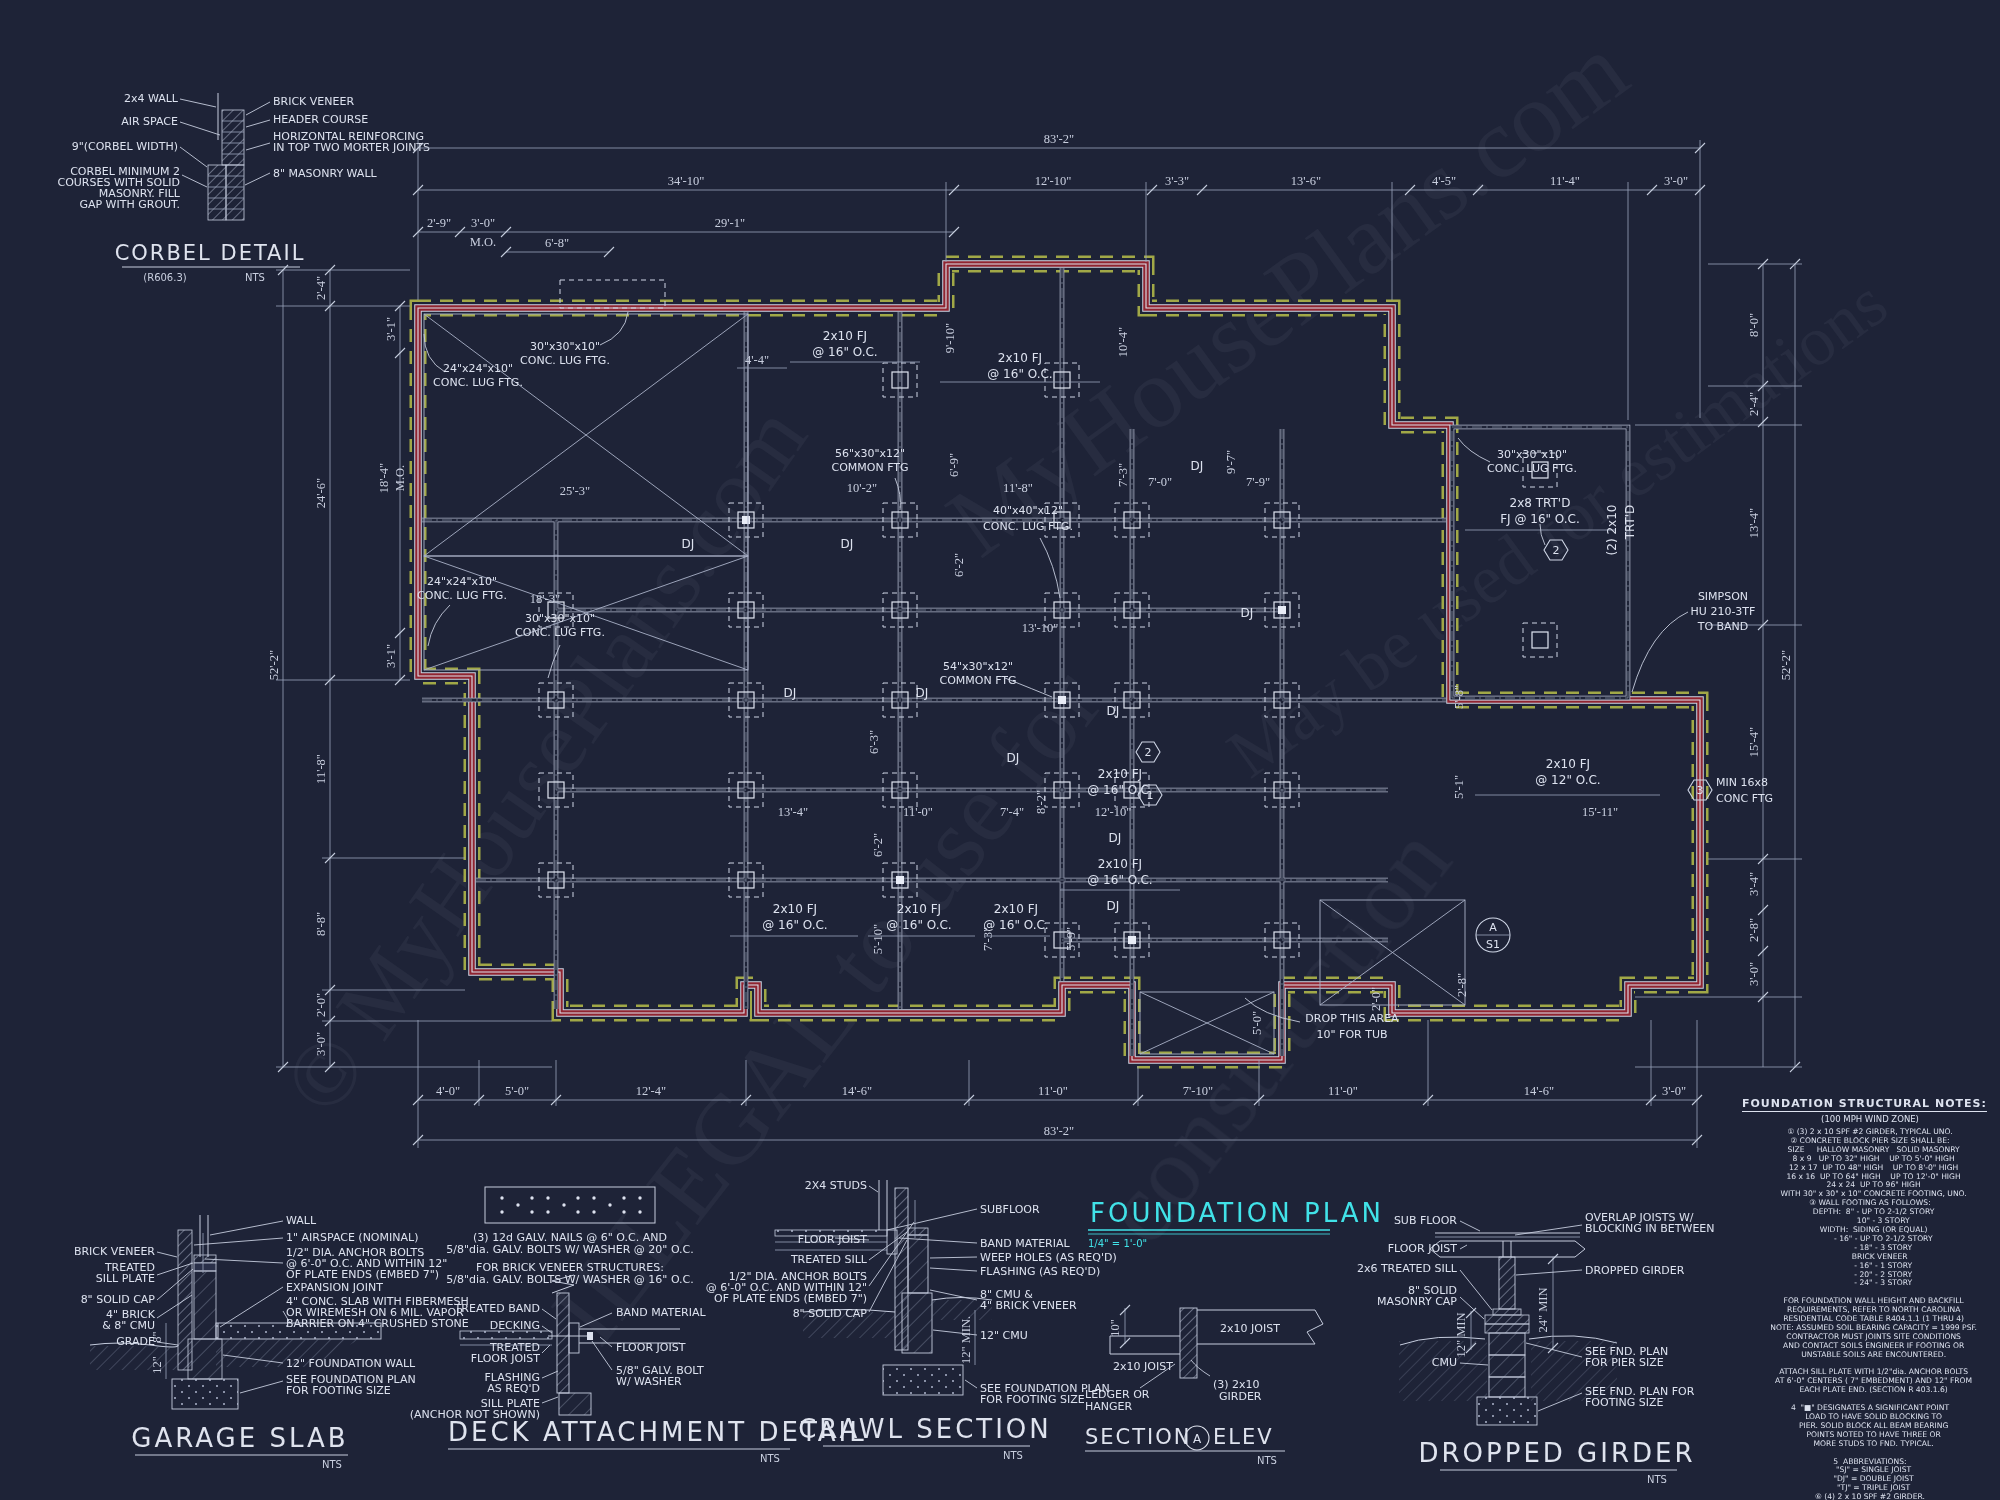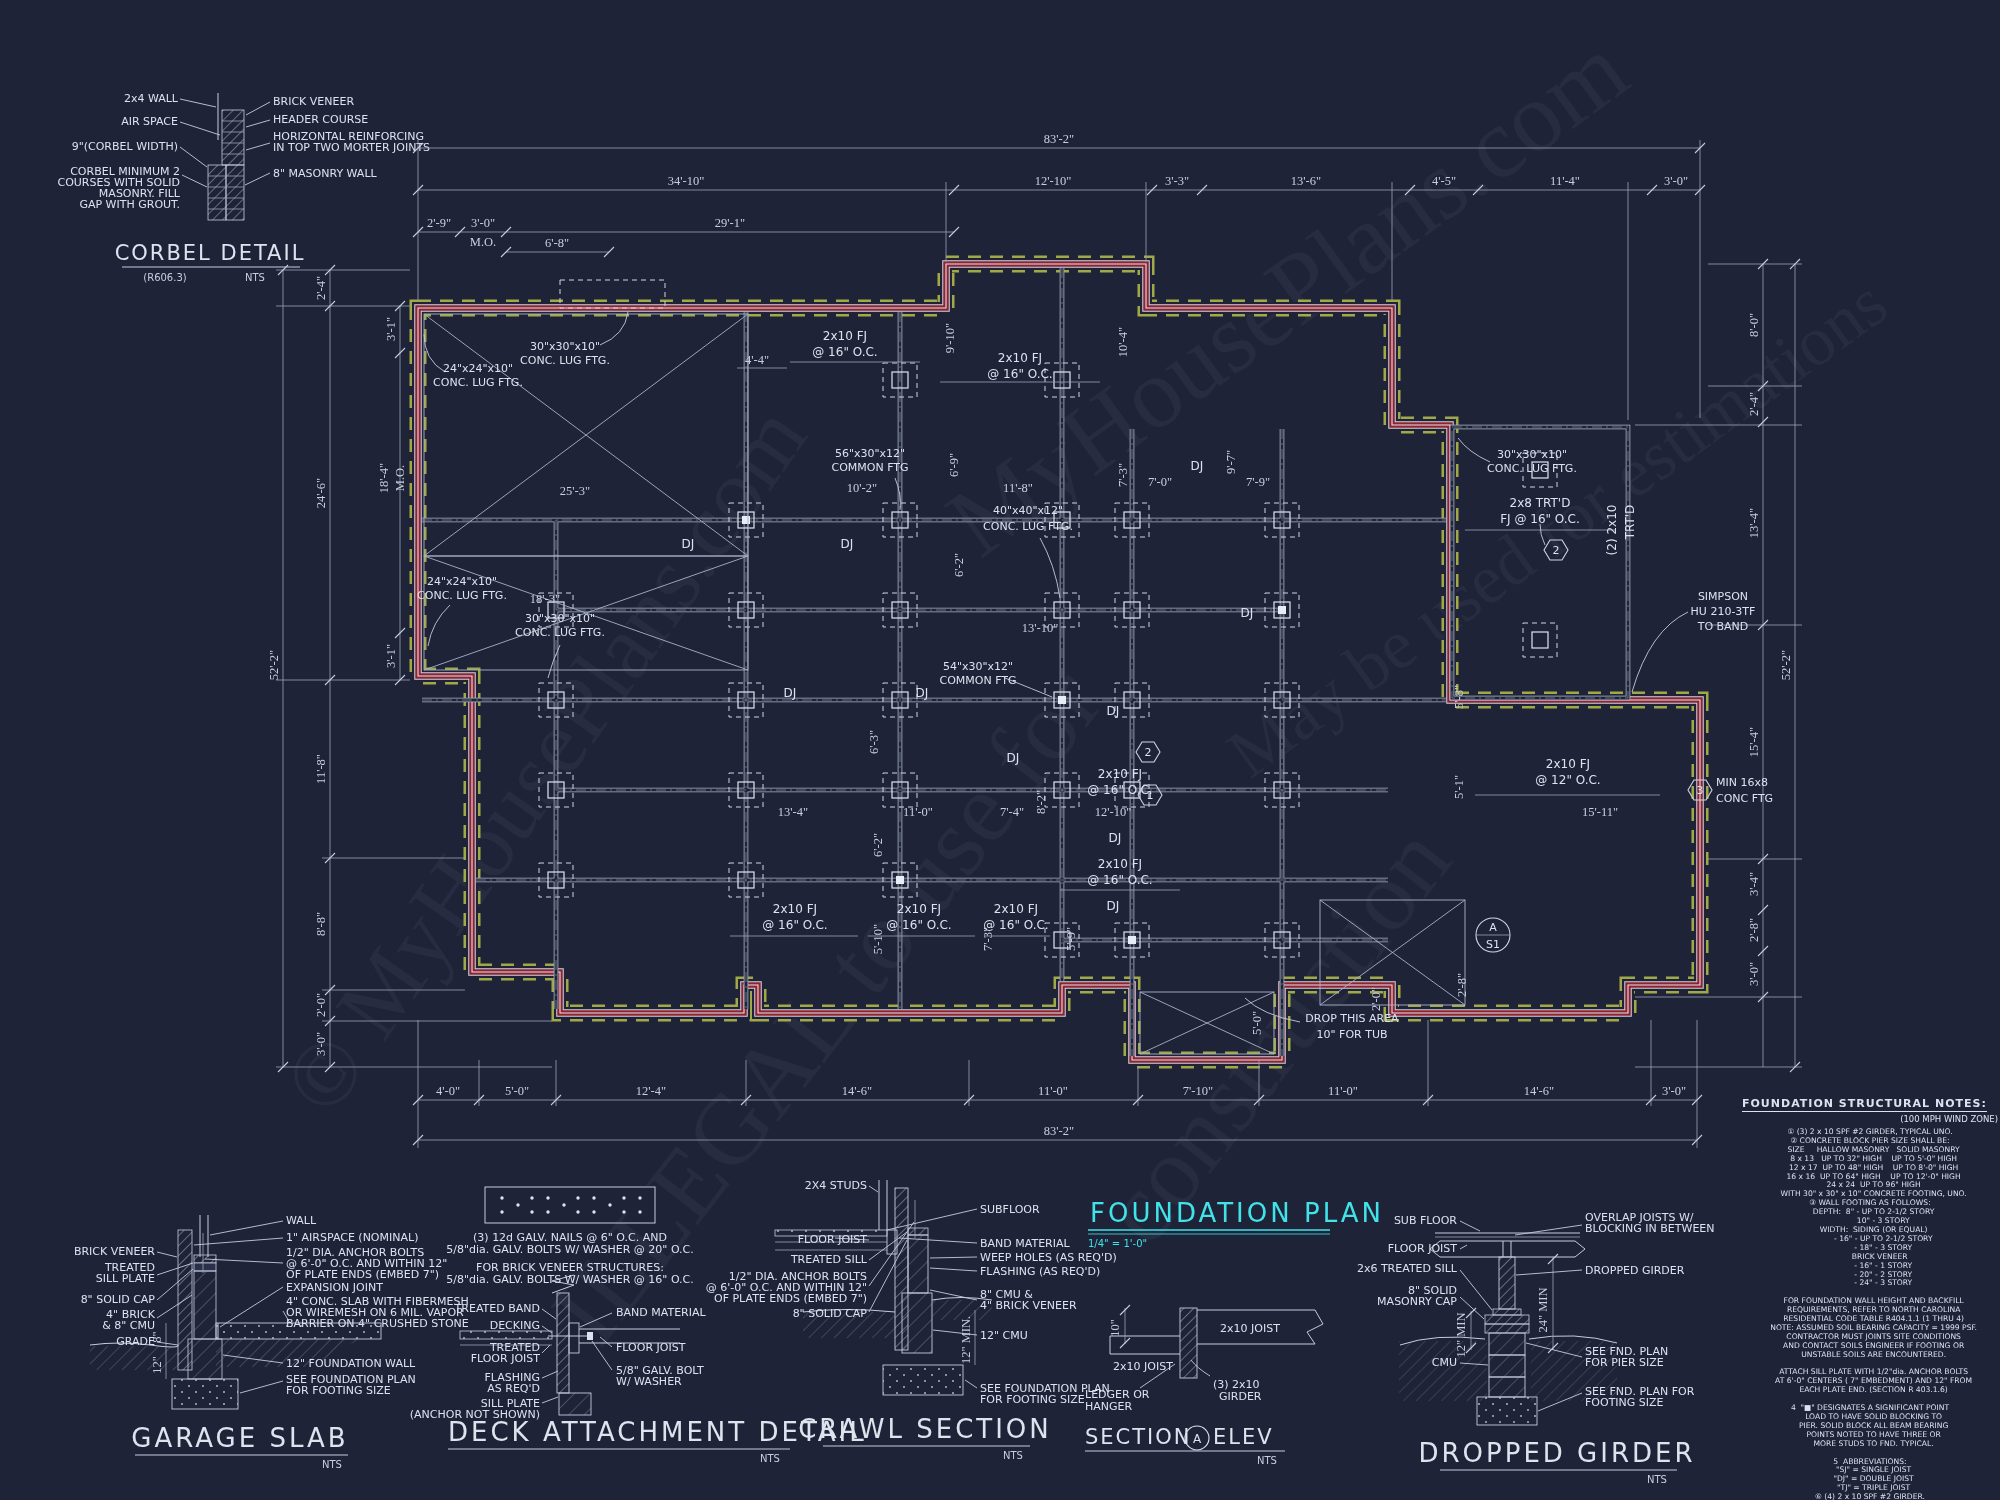--- a/index.html
+++ b/index.html
@@ -18,21 +18,21 @@
   .cyan{fill:#41e2e8;}
   .ln{stroke:#c6cdde;stroke-width:1;fill:none;}
   .lnt{stroke:#9aa3bb;stroke-width:0.8;fill:none;}
   .ldr{stroke:#c6cdde;stroke-width:0.9;fill:none;}
   .pd{stroke:#cfd6e6;stroke-width:1;stroke-dasharray:5 4;fill:none;}
   .ps{stroke:#e2e6f2;stroke-width:1.2;fill:none;}
   .wm{fill:#d9deee;opacity:0.05;font-family:"Liberation Serif",serif;}
   .xl{stroke:#aab2c8;stroke-width:0.9;fill:none;}
   .notes{position:absolute;left:1742px;top:1092px;width:256px;color:#dde2ef;}
   .notes .nt{font:bold 11px "DejaVu Sans",sans-serif;letter-spacing:1px;border-bottom:1px solid #dde2ef;display:inline-block;padding-bottom:1px;}
-  .notes .nst{font:8.5px "DejaVu Sans",sans-serif;text-align:right;width:100%;margin:2px 0 4px 0;}
+  .notes .nst{font:8.5px "DejaVu Sans",sans-serif;text-align:center;width:100%;margin:2px 0 4px 0;}
   .notes .nline{font:7.6px "DejaVu Sans",sans-serif;line-height:8.9px;white-space:pre;text-align:center;}
 </style>
 </head>
 <body>
 
 <div class="sheet">
 <svg width="2000" height="1500" viewBox="0 0 2000 1500">
 <defs>
   <pattern id="hb" width="7" height="7" patternTransform="rotate(45)" patternUnits="userSpaceOnUse">
           <rect width="7" height="7" fill="none"></rect>
@@ -766,21 +766,21 @@
 </svg>
 
 <div class="notes">
   <span class="nt">FOUNDATION STRUCTURAL NOTES:</span>
   <div class="nst">(100 MPH WIND ZONE)</div>
   <div>
 
   <div class="nline">① (3) 2 x 10 SPF #2 GIRDER, TYPICAL UNO.</div>
         <div class="nline">② CONCRETE BLOCK PIER SIZE SHALL BE:</div>
         <div class="nline">   SIZE     HALLOW MASONRY   SOLID MASONRY</div>
-        <div class="nline">   8 x 13   UP TO 32" HIGH    UP TO 5'-0" HIGH</div>
+        <div class="nline">   8 x 9   UP TO 32" HIGH    UP TO 5'-0" HIGH</div>
         <div class="nline">   12 x 17  UP TO 48" HIGH    UP TO 8'-0" HIGH</div>
         <div class="nline">   16 x 16  UP TO 64" HIGH    UP TO 12'-0" HIGH</div>
         <div class="nline">   24 x 24  UP TO 96" HIGH</div>
         <div class="nline">   WITH 30" x 30" x 10" CONCRETE FOOTING, UNO.</div>
         <div class="nline">③ WALL FOOTING AS FOLLOWS:</div>
         <div class="nline">   DEPTH:  8" - UP TO 2-1/2 STORY</div>
         <div class="nline">           10" - 3 STORY</div>
         <div class="nline">   WIDTH:  SIDING (OR EQUAL)</div>
         <div class="nline">           - 16" - UP TO 2-1/2 STORY</div>
         <div class="nline">           - 18" - 3 STORY</div>

